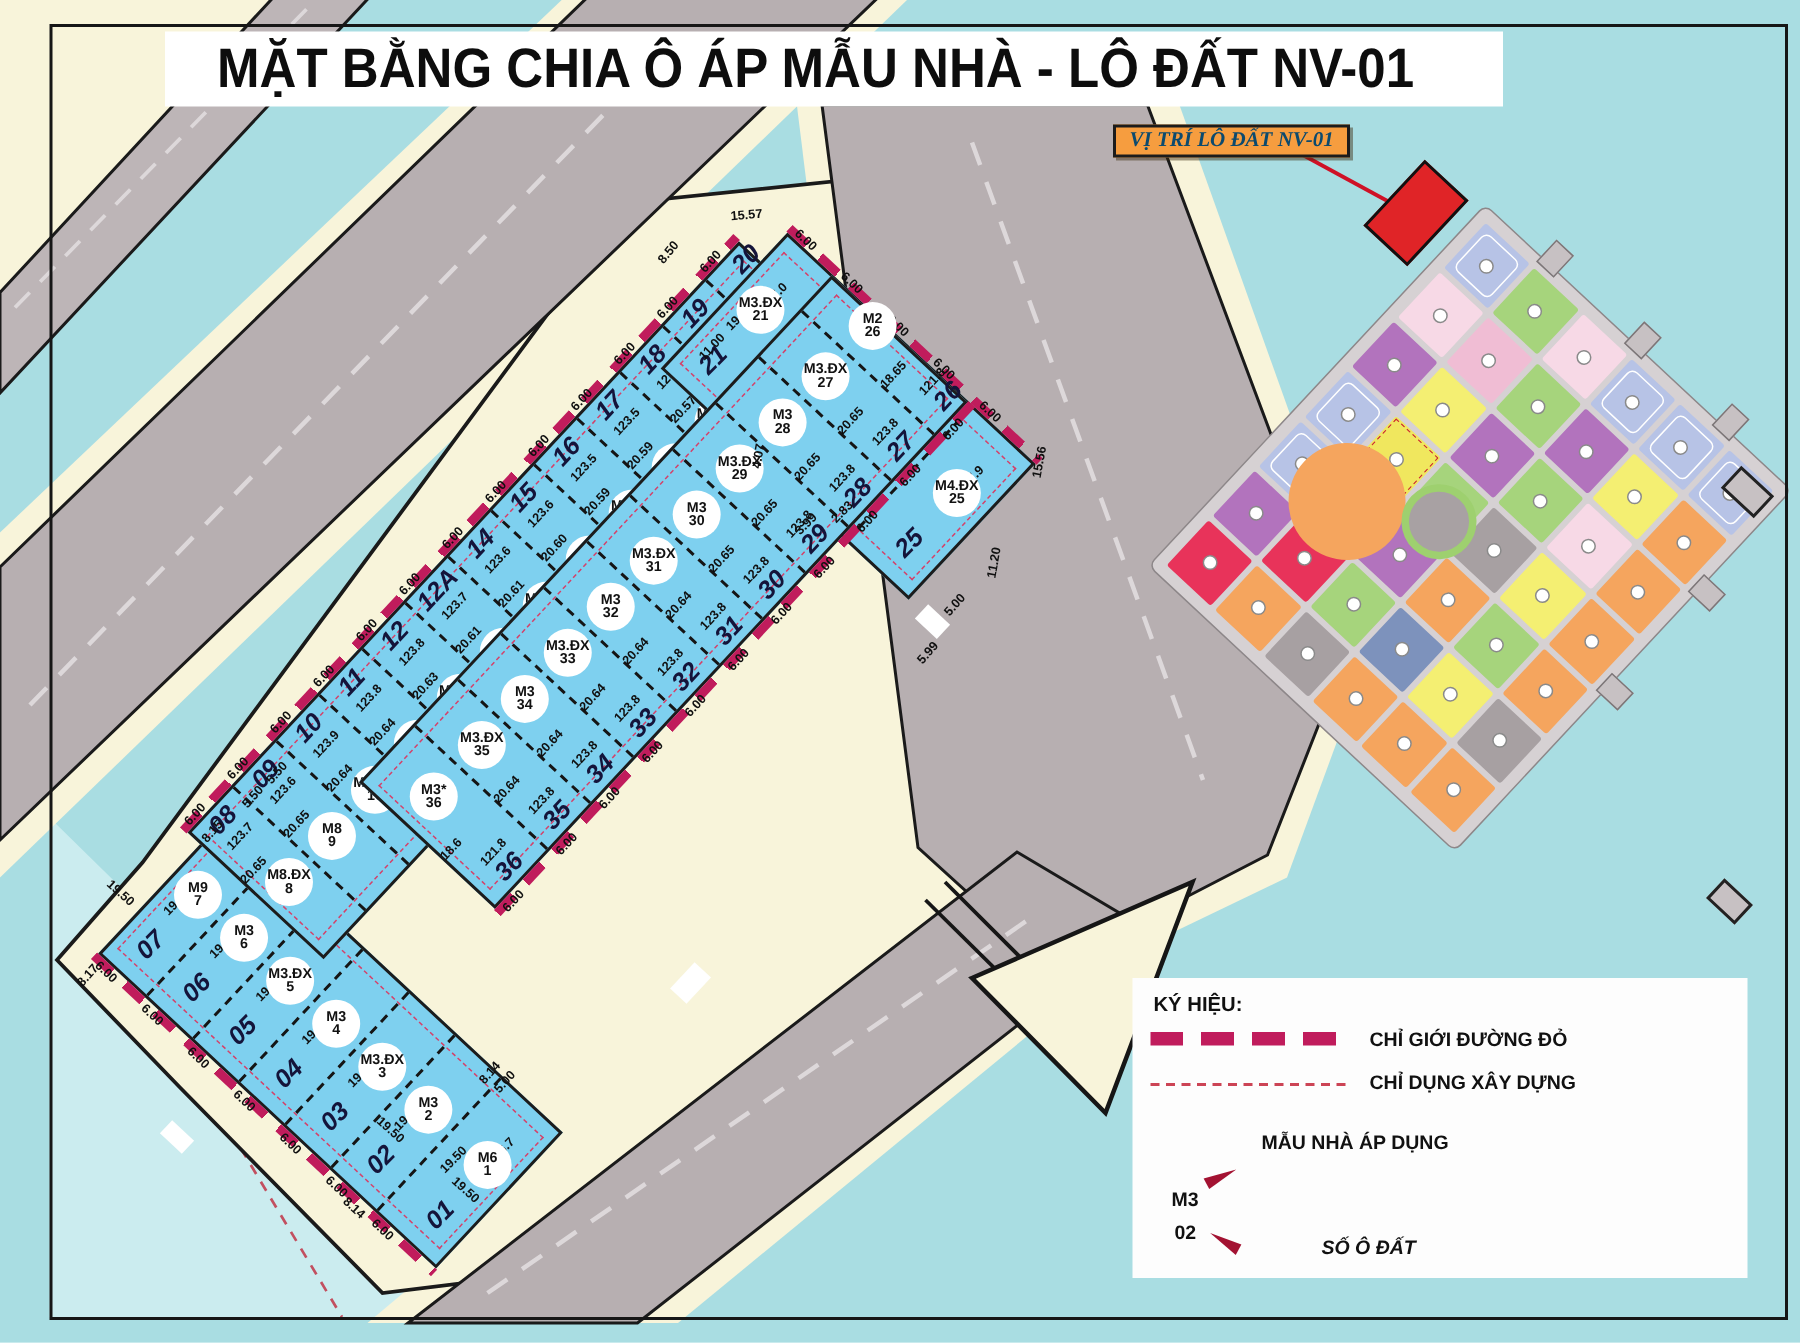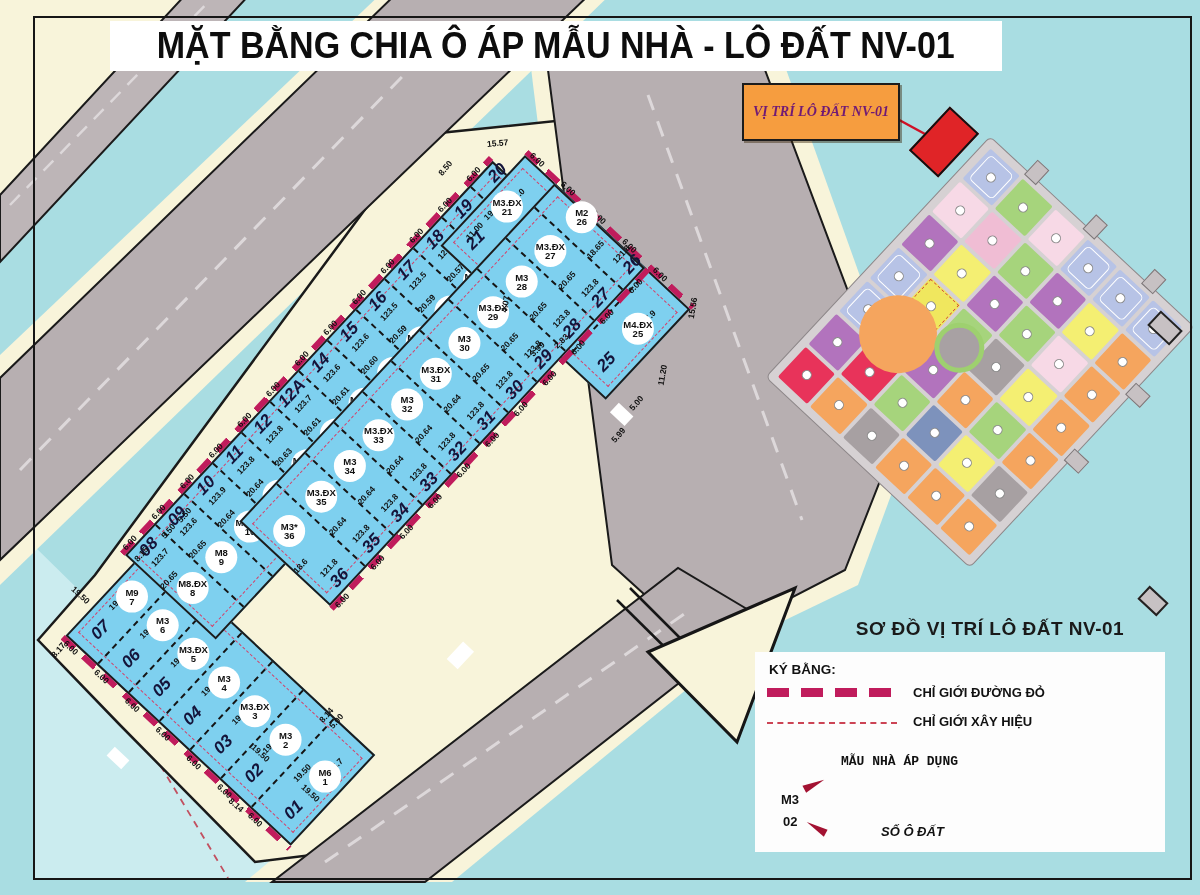--- a/index.html
+++ b/index.html
@@ -2,21 +2,21 @@
 <html><head>
 <meta charset="utf-8">
 <style>
   html,body{margin:0;padding:0;}
   #stage{position:relative;width:1200px;height:895px;background:#a9dde2;overflow:hidden;
          font-family:"Liberation Sans",sans-serif;}
   svg.base{position:absolute;left:0;top:0;z-index:1;}
   
   .frame{position:absolute;left:33px;top:16px;width:1155px;height:860px;border:2.5px solid #161616;z-index:6;pointer-events:none;}
   .titlebar{position:absolute;left:110px;top:21px;width:892px;height:50px;background:#ffffff;z-index:7;
-            display:flex;align-items:center;justify-content:center;}
+            display:flex;align-items:center;}
   .titlebar span{font-size:37px;font-weight:900;color:#0d0d0d;letter-spacing:0px;transform:scaleX(.92);white-space:nowrap;}
   
   .strip{position:absolute;height:120px;display:flex;background:#7ed0ef;border:2px solid #1c1c1c;z-index:3;}
   .strip .setback{position:absolute;left:5px;right:5px;top:9px;bottom:9px;border:1.5px dashed #d4426a;pointer-events:none;}
   .redline{position:absolute;left:-3px;right:-3px;height:6px;
            background:repeating-linear-gradient(90deg,#c01c5c 0 16px,transparent 16px 28px);}
   .va .redline{top:-8px;} .vb .redline{bottom:-8px;}
   .vc.wing .redline{top:-8px;} .vc.lower .redline{bottom:-8px;}
   .plot{position:relative;width:40px;height:100%;flex:0 0 auto;}
   .plot + .plot{border-left:2.5px dashed #151515;}
@@ -50,37 +50,37 @@
   .mp-L::before{content:"";position:absolute;inset:4px;border:1.5px solid #fff;border-radius:5px;}
   .mp-y{outline:1.5px dashed #cf3333;outline-offset:-2px;}
   .mp-round{position:absolute;left:96px;top:150px;width:40px;height:40px;background:#a8a1a3;
             border:5px solid #9ed06f;border-radius:50%;z-index:2;}
   .mp-fan{position:absolute;left:28px;top:168px;width:78px;height:78px;background:#f5a55e;border-radius:50%;z-index:1;}
   .mp-stub{position:absolute;background:#c7c1c3;border:1.5px solid #7c7678;}
   .redplot{position:absolute;left:924px;top:112px;width:36px;height:56px;background:#e02427;border:2px solid #111;
            transform:rotate(43deg);z-index:4;}
   .dock{position:absolute;background:#c7c1c3;border:2px solid #222;transform:rotate(43deg);z-index:3;}
   
-  .callout{position:absolute;left:742px;top:83px;background:#f69d3f;border:2px solid #1c1c1c;padding:19px 9px;z-index:5;
-           font-family:"Liberation Serif",serif;font-style:italic;font-weight:700;font-size:14px;color:#701a75;white-space:nowrap;
+  .callout{position:absolute;left:742px;top:83px;background:#f69d3f;border:2px solid #1c1c1c;padding:1px 9px;z-index:5;
+           font-family:"Liberation Serif",serif;font-style:italic;font-weight:700;font-size:14px;color:#0c4a6e;white-space:nowrap;
            box-shadow:2px 2px 0 rgba(60,40,10,.45);}
   .compass{position:absolute;left:1075px;top:88px;z-index:5;}
   .compass .lbl{position:absolute;left:30px;top:2px;font-weight:700;font-size:17px;color:#111;}
   
   .maptitle{position:absolute;left:790px;top:618px;width:400px;text-align:center;font-size:19px;font-weight:800;
             color:#1a1a1a;letter-spacing:.5px;z-index:7;white-space:nowrap;}
   .legend{position:absolute;left:755px;top:652px;width:410px;height:200px;background:#fdfdfd;z-index:7;
           font-size:13px;font-weight:700;color:#111;}
   .legend .khl{position:absolute;left:14px;top:10px;font-size:13.5px;}
   .legend .dash-red{position:absolute;left:12px;top:36px;width:130px;height:9px;
           background:repeating-linear-gradient(90deg,#c01c5c 0 22px,transparent 22px 34px);}
   .legend .lab1{position:absolute;left:158px;top:33px;}
   .legend .dash-setback{position:absolute;left:12px;top:70px;width:130px;height:0;border-top:2.5px dashed #cc4455;}
   .legend .lab2{position:absolute;left:158px;top:62px;}
-  .legend .modnote{position:absolute;left:86px;top:102px;font-family:Liberation Mono, monospace;}
+  .legend .modnote{position:absolute;left:86px;top:102px;}
   .legend .m3{position:absolute;left:26px;top:140px;}
   .legend .num02{position:absolute;left:28px;top:162px;}
   .legend .plotnote{position:absolute;left:126px;top:172px;font-style:italic;}
   .wedge{position:absolute;width:0;height:0;border-style:solid;}
   .wedge.w1{left:48px;top:128px;border-width:5px 0 3px 22px;border-color:transparent transparent transparent #a31232;transform:rotate(-28deg);}
   .wedge.w2{left:50px;top:172px;border-width:3px 22px 5px 0;border-color:transparent #a31232 transparent transparent;transform:rotate(28deg);}
   
   .dim{position:absolute;font-size:8.5px;font-weight:700;color:#101010;z-index:5;white-space:nowrap;}
 </style>
 </head>
@@ -542,27 +542,26 @@
     </div>
   <div class="redplot"></div>
   <div class="dock" style="left:1150px;top:318px;width:26px;height:16px;"></div>
   <div class="dock" style="left:1140px;top:592px;width:22px;height:14px;"></div>
 
   <div class="callout">
     <span>VỊ TRÍ LÔ ĐẤT NV-01</span>
   </div>
 
 
-  <div class="maptitle">SƠ ĐỒ VỊ TRÍ LÔ ĐẤT NV-01</div>
   <div class="legend">
-    <div class="khl">KÝ BẰNG:</div>
+    <div class="khl">KÝ HIỆU:</div>
     <div class="dash-red"></div>
     <div class="lab1">CHỈ GIỚI ĐƯỜNG ĐỎ</div>
     <div class="dash-setback"></div>
-    <div class="lab2">CHỈ GIỚI XÂY HIỆU</div>
+    <div class="lab2">CHỈ DỤNG XÂY DỰNG</div>
     <div class="modnote">MẪU NHÀ ÁP DỤNG</div>
     <span class="wedge w1"></span>
     <div class="m3">M3</div>
     <div class="num02">02</div>
     <span class="wedge w2"></span>
     <div class="plotnote">SỐ Ô ĐẤT</div>
   </div>
 
   <div class="frame"></div>
   <div class="titlebar">

